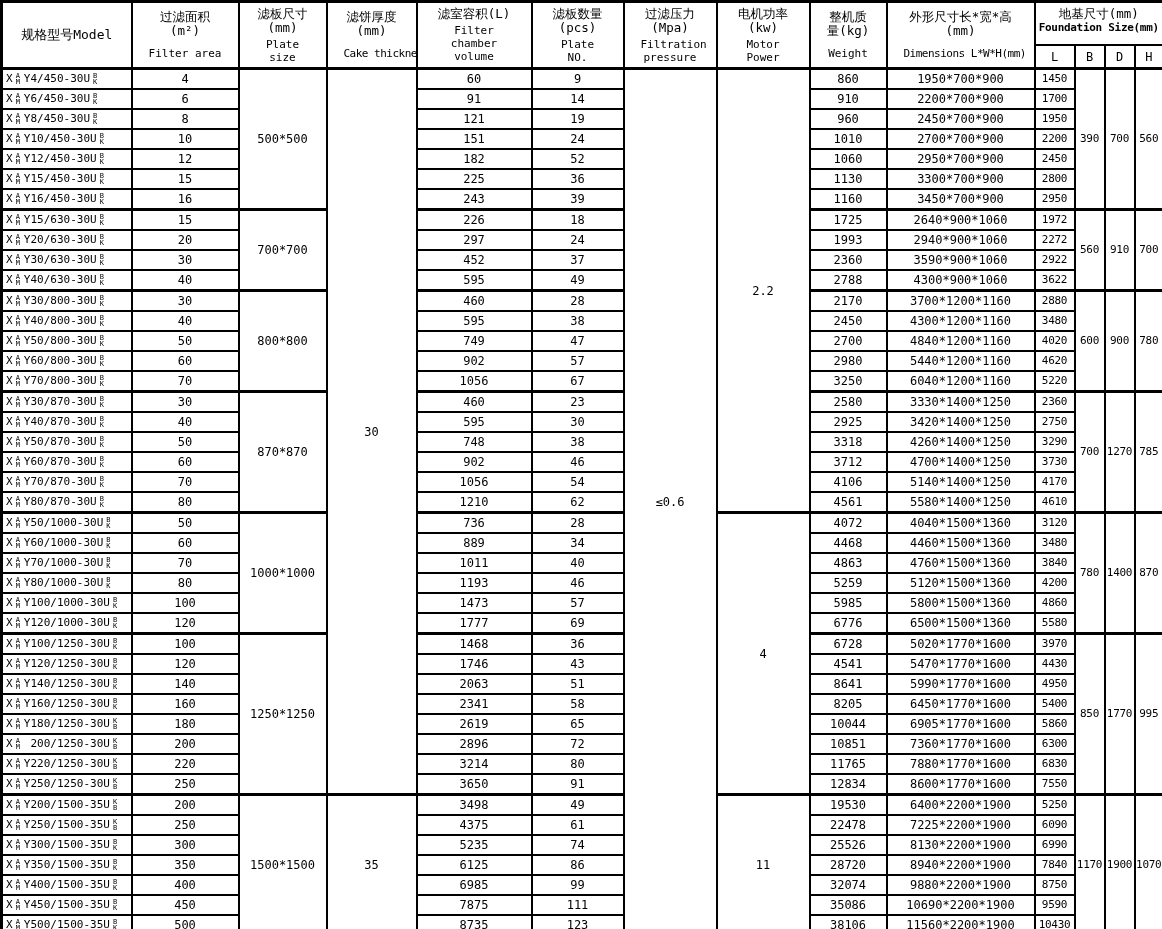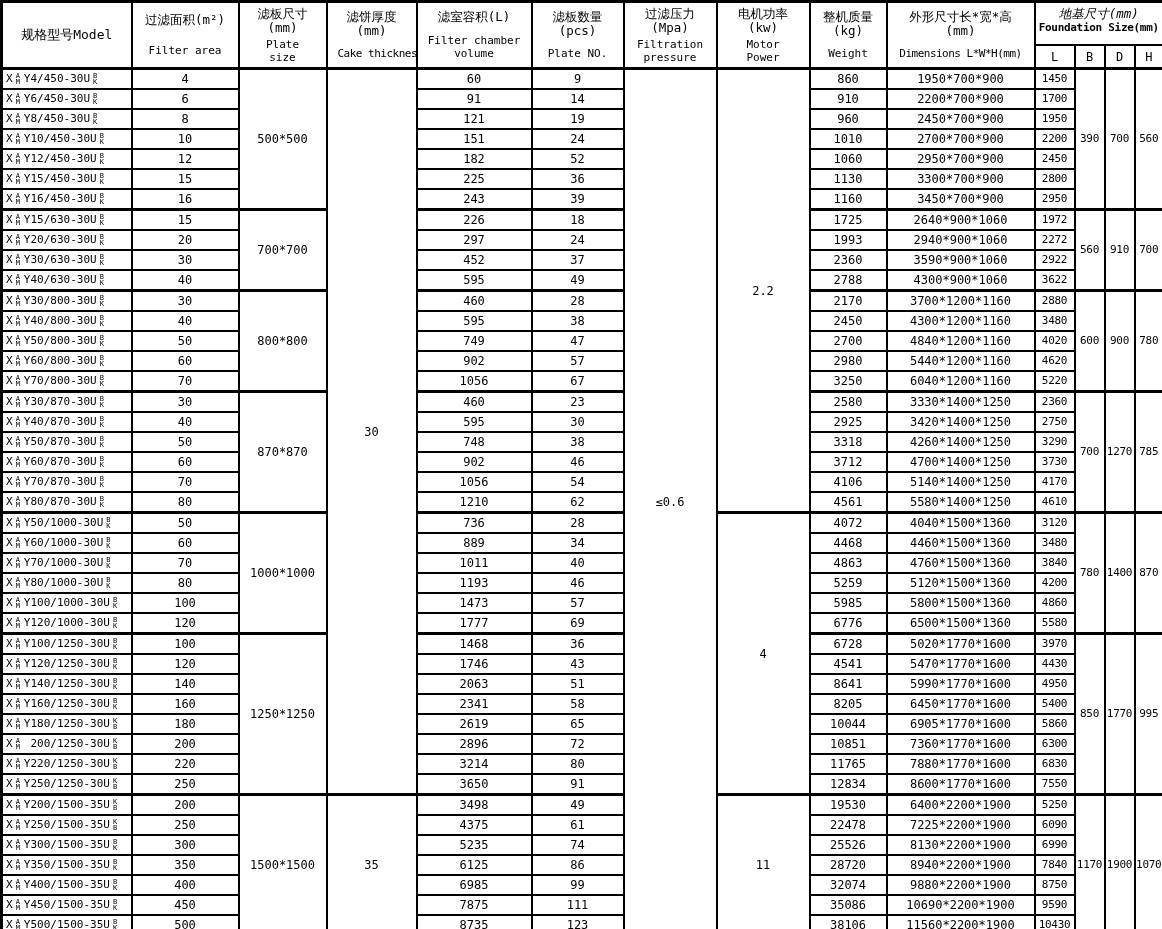--- a/index.html
+++ b/index.html
@@ -1,27 +1,27 @@
 <!DOCTYPE html>
 <html><head>
 <meta charset="utf-8">
 <style>
   html,body{margin:0;padding:0;background:#fff;}
   body{width:1162px;font-family:"DejaVu Sans Mono","Liberation Mono",monospace;color:#000;}
   table{border-collapse:collapse;table-layout:fixed;width:1162px;border:3px solid #000;}
   th,td{border:2px solid #000;padding:0;text-align:center;vertical-align:middle;overflow:hidden;font-weight:normal;}
   thead tr:first-child th{height:40px;}
   thead tr:last-child th{height:20px;font-size:12px;}
-  .hc{display:flex;flex-direction:column;justify-content:space-around;height:60px;padding:2px 10px;}
+  .hc{display:flex;flex-direction:column;justify-content:space-around;height:60px;padding:2px 16px;}
   .model-h{justify-content:center;font-size:13px;}
   .zh{font-size:12.5px;line-height:14px;}
   .en{font-size:11px;line-height:13px;}
   .tight{letter-spacing:-0.5px;white-space:nowrap;}
   .fhead{vertical-align:top;}
-  .fzh{font-size:12.5px;line-height:15px;padding-top:3px;font-style:italic;}
+  .fzh{font-size:12.5px;line-height:15px;padding-top:3px;}
   .fen{font-size:11px;line-height:13px;letter-spacing:-0.3px;white-space:nowrap;font-weight:bold;}
   tbody td{height:18px;font-size:12px;line-height:14px;}
   tbody tr.gs td{border-top-width:3px;}
   td.model{text-align:left;}
   .mcell{display:flex;align-items:center;font-size:11px;}
   .mx{margin-left:3px;}
   .stack{display:inline-flex;flex-direction:column;justify-content:center;font-size:7px;line-height:6px;margin:0 2px 0 3px;}
   .sl{display:block;}
   .mname{white-space:pre;margin-left:2px;}
   .fnd{font-size:11px;letter-spacing:-0.3px;}

